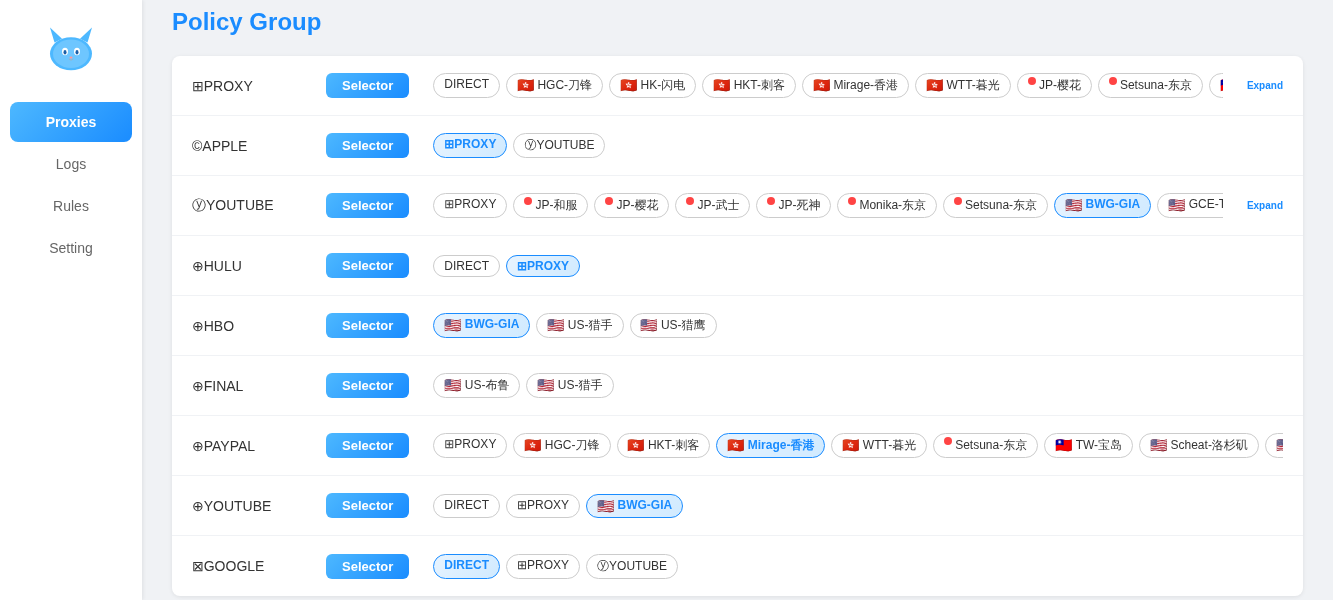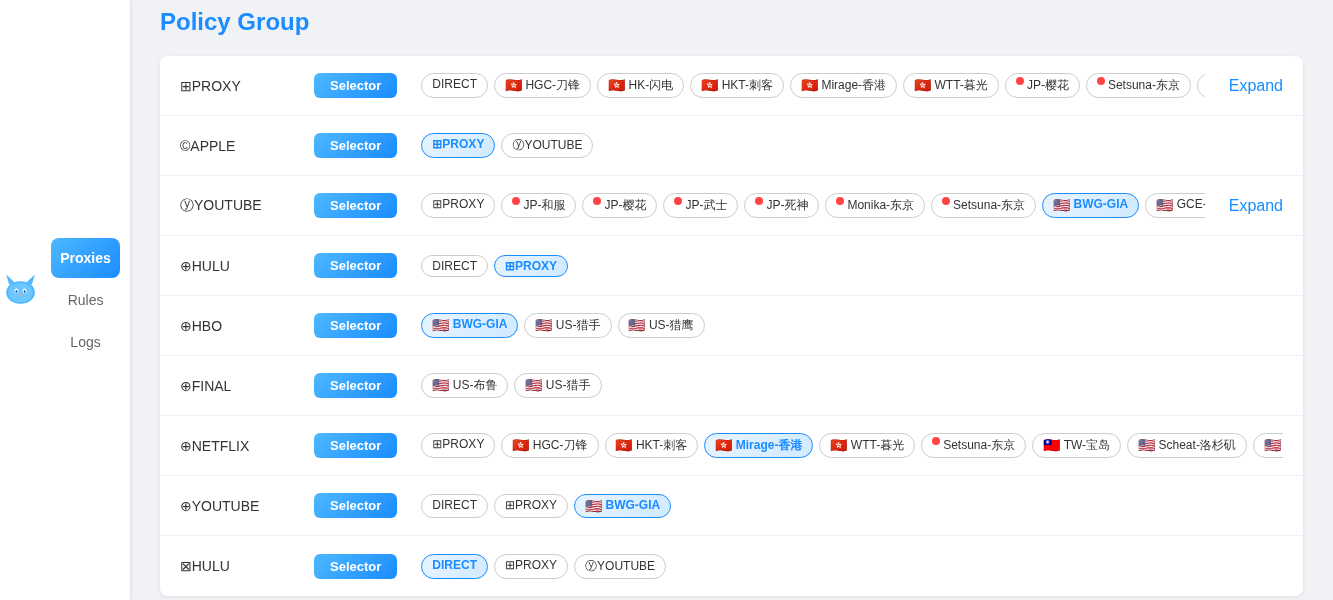--- a/index.html
+++ b/index.html
@@ -1,22 +1,23 @@
 <!DOCTYPE html>
 <html><head>
   <meta charset="utf-8">
   <style>
     * { box-sizing: border-box; margin: 0; padding: 0; }
     body { font-family: -apple-system, BlinkMacSystemFont, 'Segoe UI', sans-serif; background: #f0f2f5; display: flex; height: 600px; overflow: hidden; }
 
     
     .sidebar {
-      width: 130px;
+      width: 142px;
       background: #fff;
       display: flex;
+      flex-direction: column;
       align-items: center;
       padding: 20px 0;
       box-shadow: 1px 0 4px rgba(0,0,0,0.08);
     }
     .sidebar-logo {
       width: 60px;
       height: 60px;
       margin-bottom: 20px;
     }
     .sidebar-nav {
@@ -120,25 +121,26 @@
       font-size: 14px;
     }
     .tag-dot {
       width: 8px;
       height: 8px;
       border-radius: 50%;
       background: #ff4444;
       flex-shrink: 0;
     }
     .expand-btn {
-      font-size: 16px;
+      font-size: 10px;
       color: #1a8cff;
       cursor: pointer;
       flex-shrink: 0;
       margin-left: auto;
+      font-weight: bold;
     }
   </style>
 </head>
 <body>
 
 <div class="sidebar">
 
   <svg class="sidebar-logo" viewBox="0 0 80 80" fill="none" xmlns="http://www.w3.org/2000/svg">
     <ellipse cx="40" cy="45" rx="28" ry="22" fill="#4db8ff"></ellipse>
     <ellipse cx="40" cy="45" rx="24" ry="19" fill="#6ec6ff"></ellipse>
@@ -151,22 +153,23 @@
     <ellipse cx="32" cy="43" rx="2" ry="3" fill="#1a5fa8"></ellipse>
     <ellipse cx="48" cy="43" rx="2" ry="3" fill="#1a5fa8"></ellipse>
 
     <ellipse cx="40" cy="50" rx="2" ry="1.5" fill="#ff9999"></ellipse>
 
     <path d="M37 52 Q40 55 43 52" stroke="#aaa" stroke-width="1" fill="none"></path>
   </svg>
 
   <nav class="sidebar-nav">
   <div class="sidebar-item active">Proxies</div>
+      <div class="sidebar-item">Logs</div>
       <div class="sidebar-item">Rules</div>
-      <div class="sidebar-item">Logs</div>
+      <div class="sidebar-item">Setting</div>
     </nav>
 </div>
 
 <div class="main">
   <div class="page-title">Policy Group</div>
 
   <div class="policy-table">
 
   <div class="policy-row">
         <div class="policy-name">⊞PROXY</div>
@@ -302,21 +305,21 @@
             <span class="tag-flag">🇺🇸</span>
             <span>US-布鲁</span>
           </div>
           <div class="tag">
             <span class="tag-flag">🇺🇸</span>
             <span>US-猎手</span>
           </div>
         </div>
       </div>
       <div class="policy-row">
-        <div class="policy-name">⊕NETFLIX</div>
+        <div class="policy-name">⊕PAYPAL</div>
         <button class="selector-btn">Selector</button>
         <div class="tags">
           <div class="tag">
             <span>⊞PROXY</span>
           </div>
           <div class="tag">
             <span class="tag-flag">🇭🇰</span>
             <span>HGC-刀锋</span>
           </div>
           <div class="tag">
@@ -359,21 +362,21 @@
           <div class="tag">
             <span>⊞PROXY</span>
           </div>
           <div class="tag active">
             <span class="tag-flag">🇺🇸</span>
             <span>BWG-GIA</span>
           </div>
         </div>
       </div>
       <div class="policy-row">
-        <div class="policy-name">⊠HULU</div>
+        <div class="policy-name">⊠GOOGLE</div>
         <button class="selector-btn">Selector</button>
         <div class="tags">
           <div class="tag active">
             <span>DIRECT</span>
           </div>
           <div class="tag">
             <span>⊞PROXY</span>
           </div>
           <div class="tag">
             <span>ⓨYOUTUBE</span>

